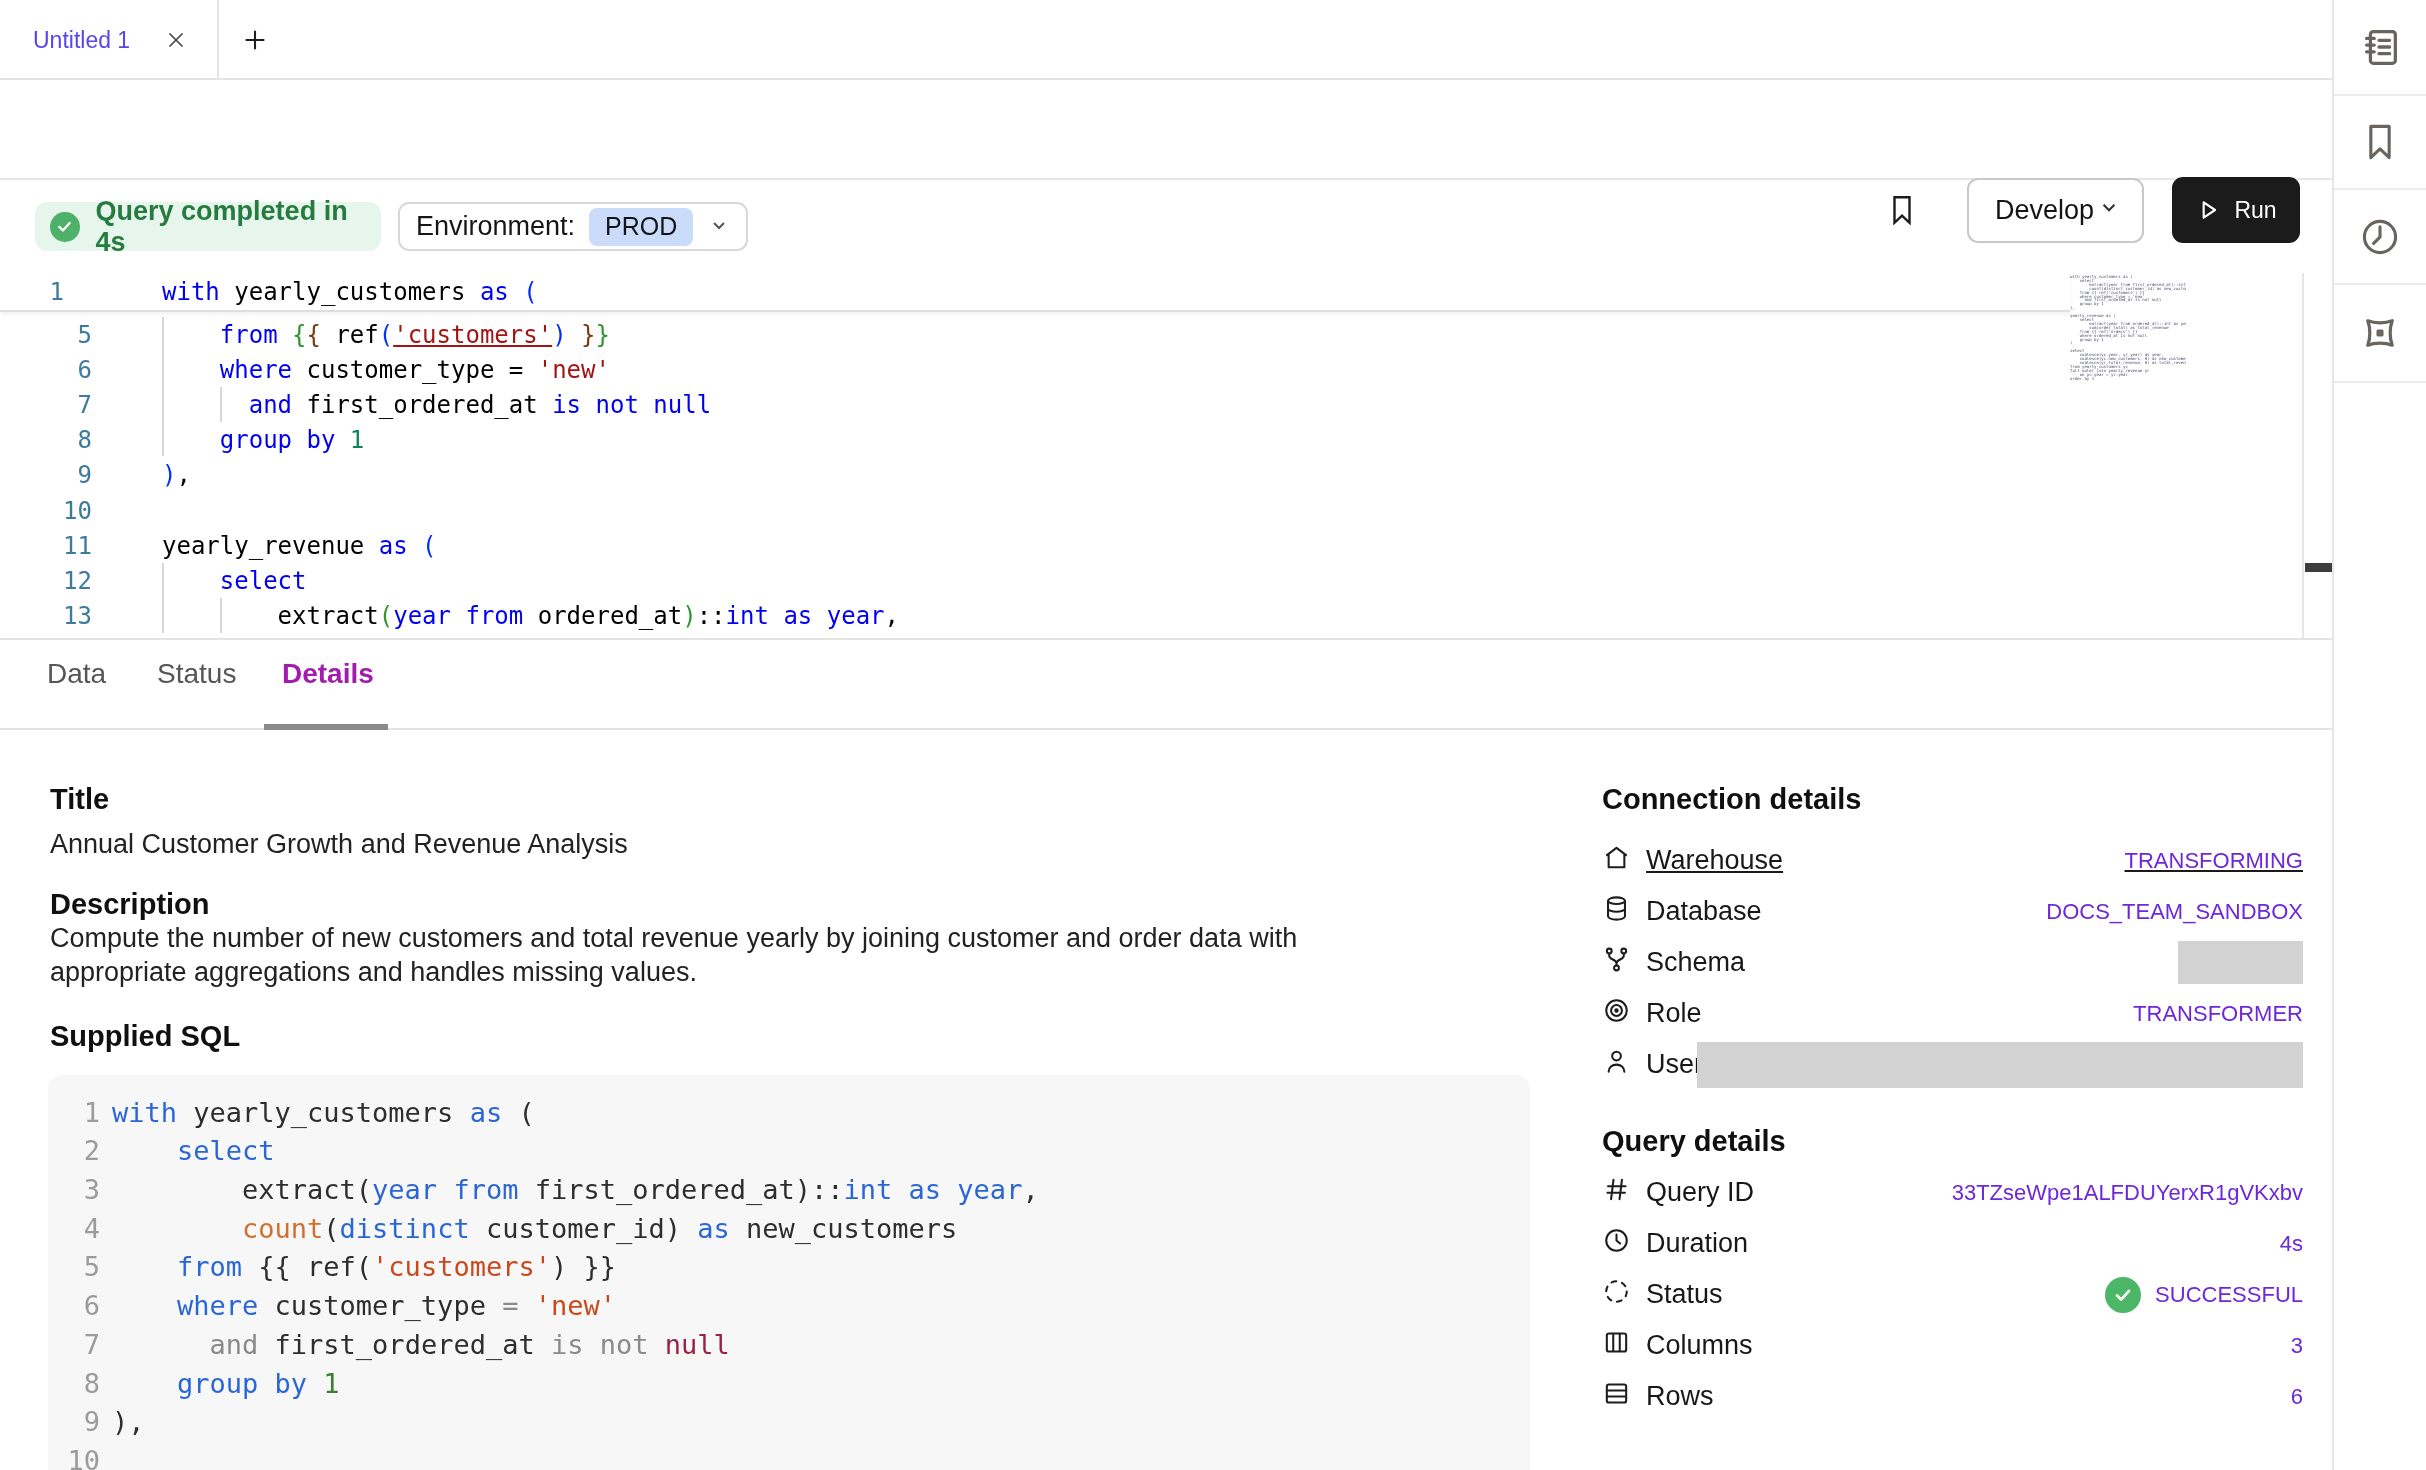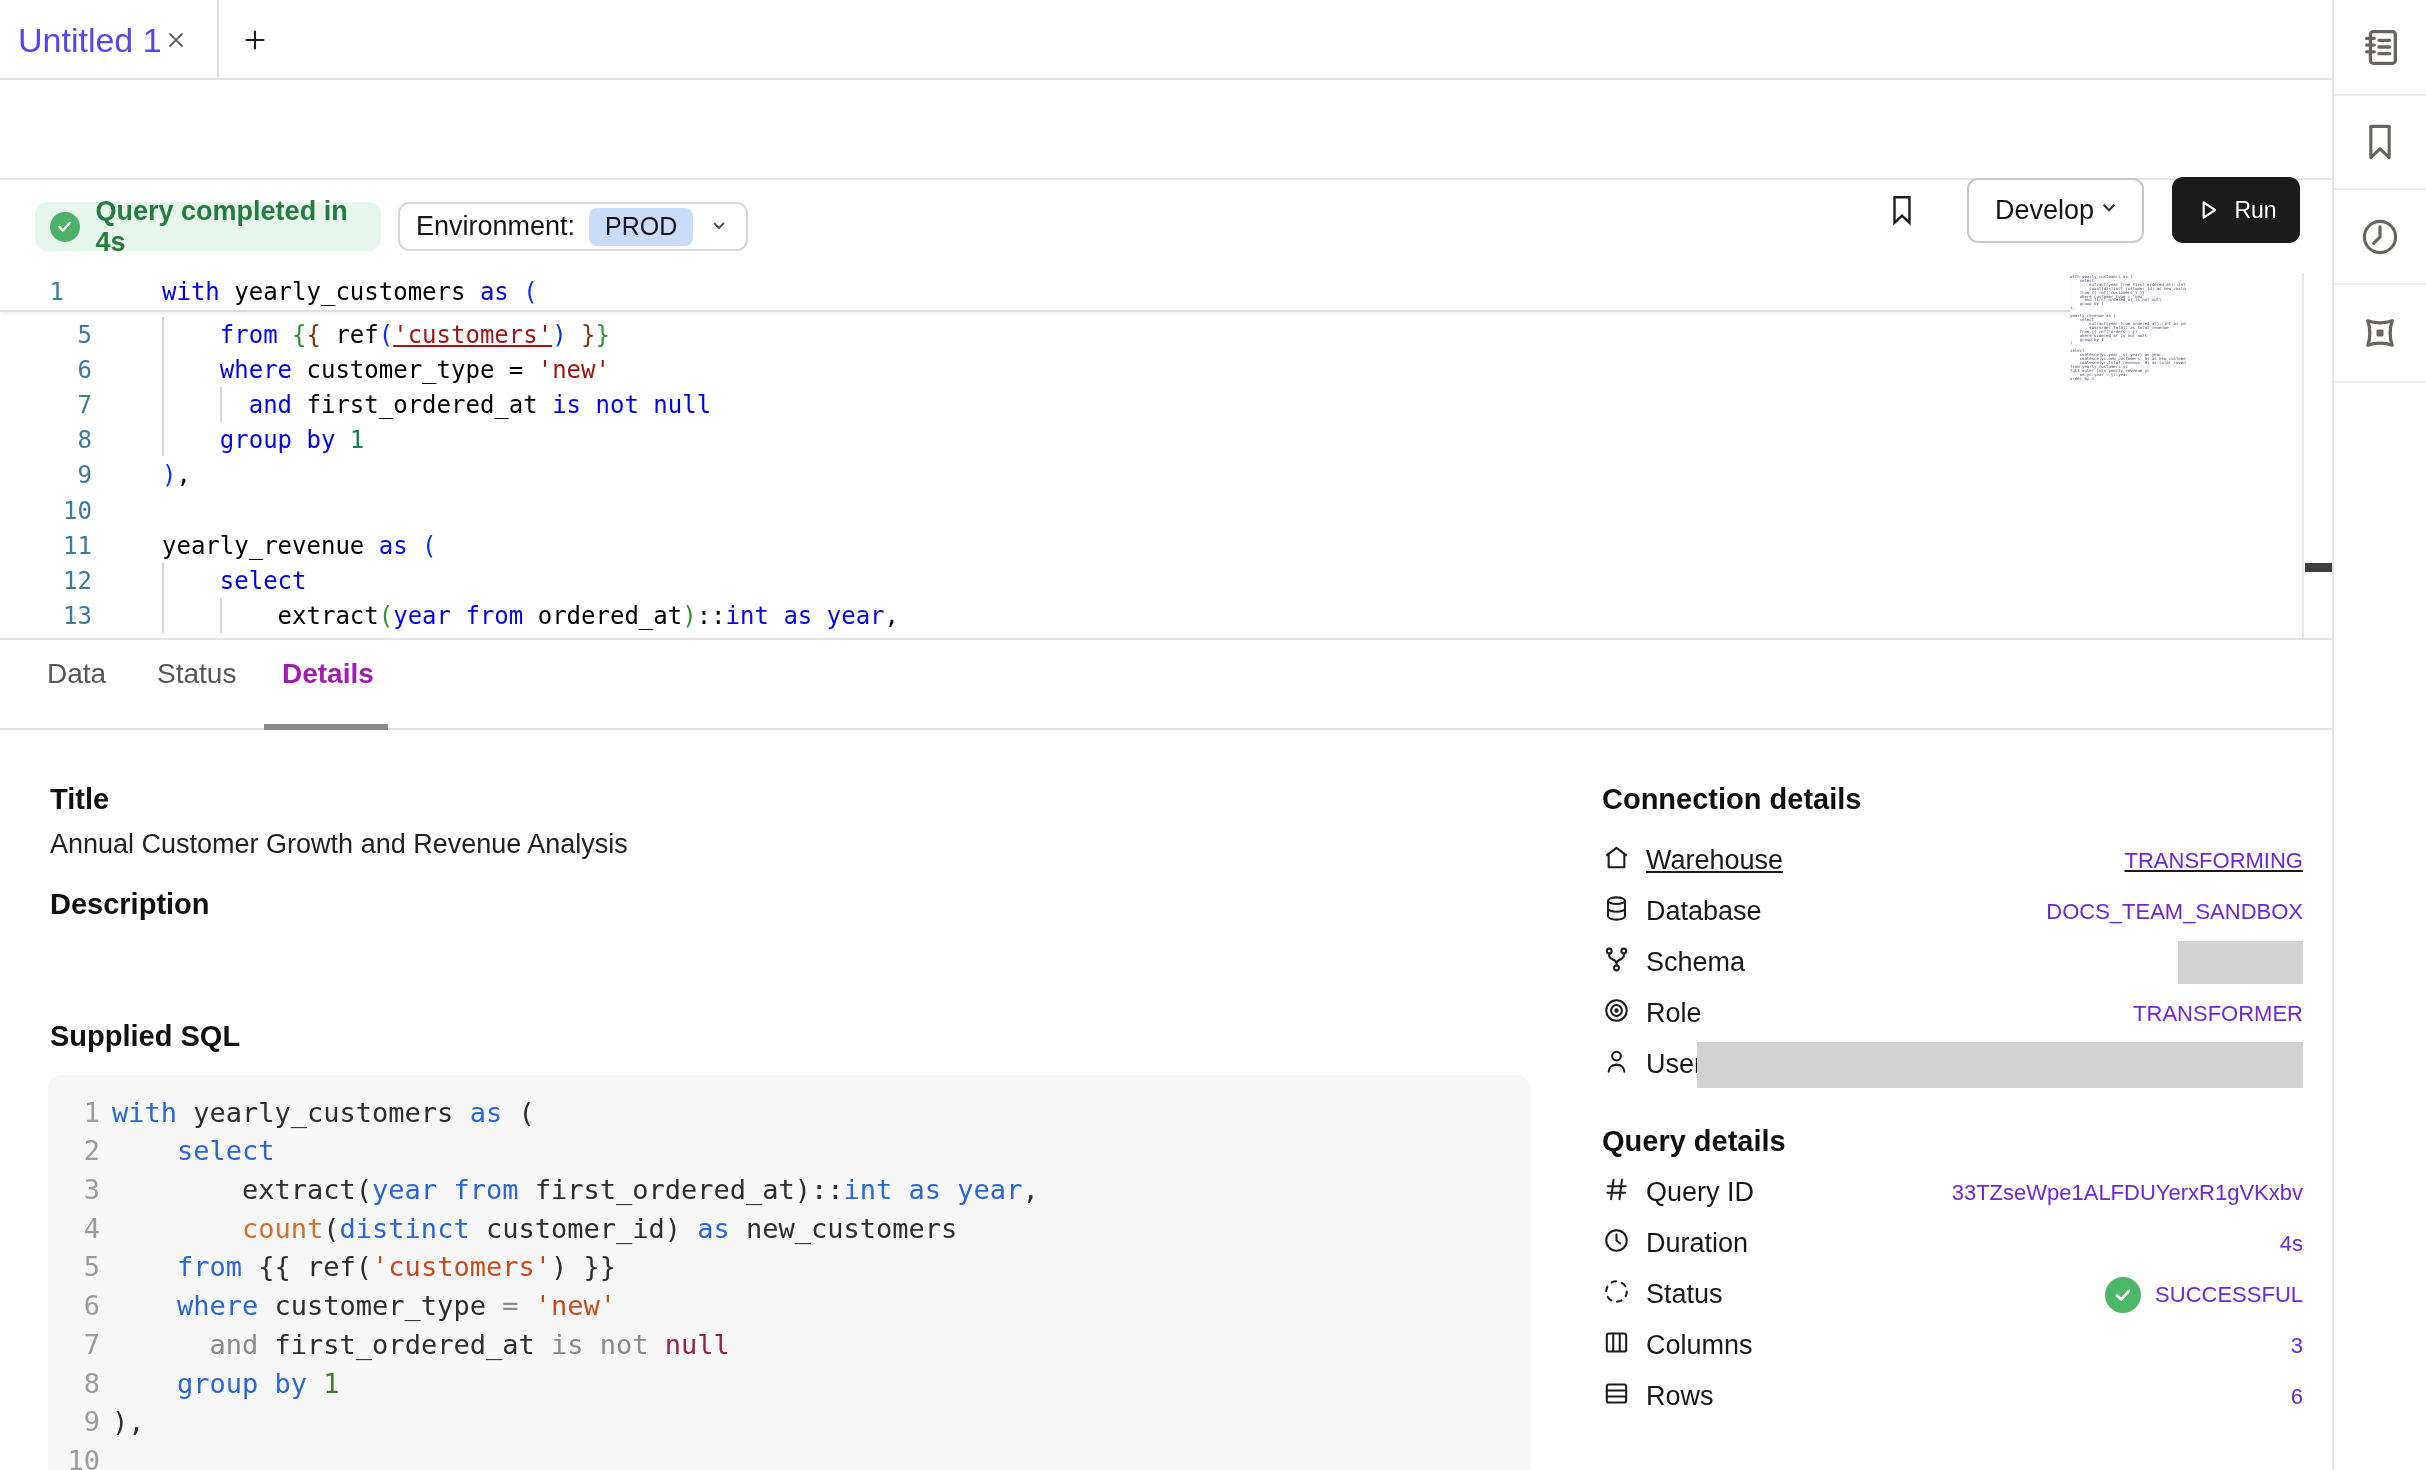--- a/index.html
+++ b/index.html
@@ -17,21 +17,21 @@
   .rail-cell:nth-child(3){ top:190px; height:95px; }
   .rail-cell:nth-child(4){ top:285px; height:98px; }
 
   
   .main { position:absolute; top:0; left:0; width:2332px; height:1470px; }
 
   
   .tabbar { position:absolute; top:0; left:0; width:100%; height:80px; border-bottom:2px solid #e4e4e4; }
   .file-tab { position:absolute; top:0; left:0; width:219px; height:80px; border-right:2px solid #e4e4e4;
               display:flex; align-items:center; cursor:pointer; }
-  .file-tab .tab-label { position:absolute; left:18px; font-size:34px; color:#5746ec; }
+  .file-tab .tab-label { position:absolute; left:33px; font-size:23px; color:#5746ec; }
   .file-tab .tab-close { position:absolute; left:163px; top:27px; width:26px; height:26px; color:#4a4a4a; cursor:pointer; }
   .tab-add { position:absolute; left:241px; top:26px; width:28px; height:28px; color:#1c1c1c; cursor:pointer; }
 
   
   .toolbar { position:absolute; top:80px; left:0; width:100%; height:100px; border-bottom:2px solid #e6e6e6; }
   .bm-btn { position:absolute; left:1884px; top:108px; width:36px; height:44px; color:#1c1c1c; cursor:pointer; }
   .develop-btn { position:absolute; left:1967px; top:98px; width:177px; height:65px; border:2px solid #c8c8c8;
                  border-radius:11px; background:#fff; display:flex; align-items:center; justify-content:space-between;
                  padding:0 20px 0 26px; cursor:pointer; }
   .develop-btn span { font-size:27px; color:#141414; }
@@ -197,20 +197,21 @@
           <div class="rtab" style="left: 29px;">Data</div>
           <div class="rtab" style="left: 139px;">Status</div>
           <div class="rtab active" style="left: 264px;">Details</div>
         </div>
       <div class="rtab-underline"></div>
     </div>
 
     <div class="h-sec" style="top:783px;">Title</div>
     <div class="v-sec" style="top:829px;">Annual Customer Growth and Revenue Analysis</div>
     <div class="h-sec" style="top:888px;">Description</div>
+    <div class="desc-p" style="top:921px;">Compute the number of new customers and total revenue yearly by joining customer and order data with appropriate aggregations and handles missing values.</div>
     <div class="h-sec" style="top:1020px;">Supplied SQL</div>
     <div class="sql-block" id="sql-block">
         <div class="sql-line" style="top: 17.6px;"><span class="gut">1</span><span class="code"><span class="tk-K">with</span><span class="tk-D"> yearly_customers </span><span class="tk-K">as</span><span class="tk-D"> (</span></span></div>
         <div class="sql-line" style="top: 56.3px;"><span class="gut">2</span><span class="code"><span class="tk-D">    </span><span class="tk-K">select</span></span></div>
         <div class="sql-line" style="top: 95px;"><span class="gut">3</span><span class="code"><span class="tk-D">        extract(</span><span class="tk-K">year</span><span class="tk-D"> </span><span class="tk-K">from</span><span class="tk-D"> first_ordered_at)::</span><span class="tk-K">int</span><span class="tk-D"> </span><span class="tk-K">as</span><span class="tk-D"> </span><span class="tk-K">year</span><span class="tk-D">,</span></span></div>
         <div class="sql-line" style="top: 133.7px;"><span class="gut">4</span><span class="code"><span class="tk-D">        </span><span class="tk-F">count</span><span class="tk-D">(</span><span class="tk-K">distinct</span><span class="tk-D"> customer_id) </span><span class="tk-K">as</span><span class="tk-D"> new_customers</span></span></div>
         <div class="sql-line" style="top: 172.4px;"><span class="gut">5</span><span class="code"><span class="tk-D">    </span><span class="tk-K">from</span><span class="tk-D"> {{ ref(</span><span class="tk-S">'customers'</span><span class="tk-D">) }}</span></span></div>
         <div class="sql-line" style="top: 211.1px;"><span class="gut">6</span><span class="code"><span class="tk-D">    </span><span class="tk-K">where</span><span class="tk-D"> customer_type </span><span class="tk-G">=</span><span class="tk-D"> </span><span class="tk-S">'new'</span></span></div>
         <div class="sql-line" style="top: 249.8px;"><span class="gut">7</span><span class="code"><span class="tk-D">      </span><span class="tk-G">and</span><span class="tk-D"> first_ordered_at </span><span class="tk-G">is</span><span class="tk-D"> </span><span class="tk-G">not</span><span class="tk-D"> </span><span class="tk-M">null</span></span></div>
         <div class="sql-line" style="top: 288.5px;"><span class="gut">8</span><span class="code"><span class="tk-D">    </span><span class="tk-K">group</span><span class="tk-D"> </span><span class="tk-K">by</span><span class="tk-D"> </span><span class="tk-N">1</span></span></div>

